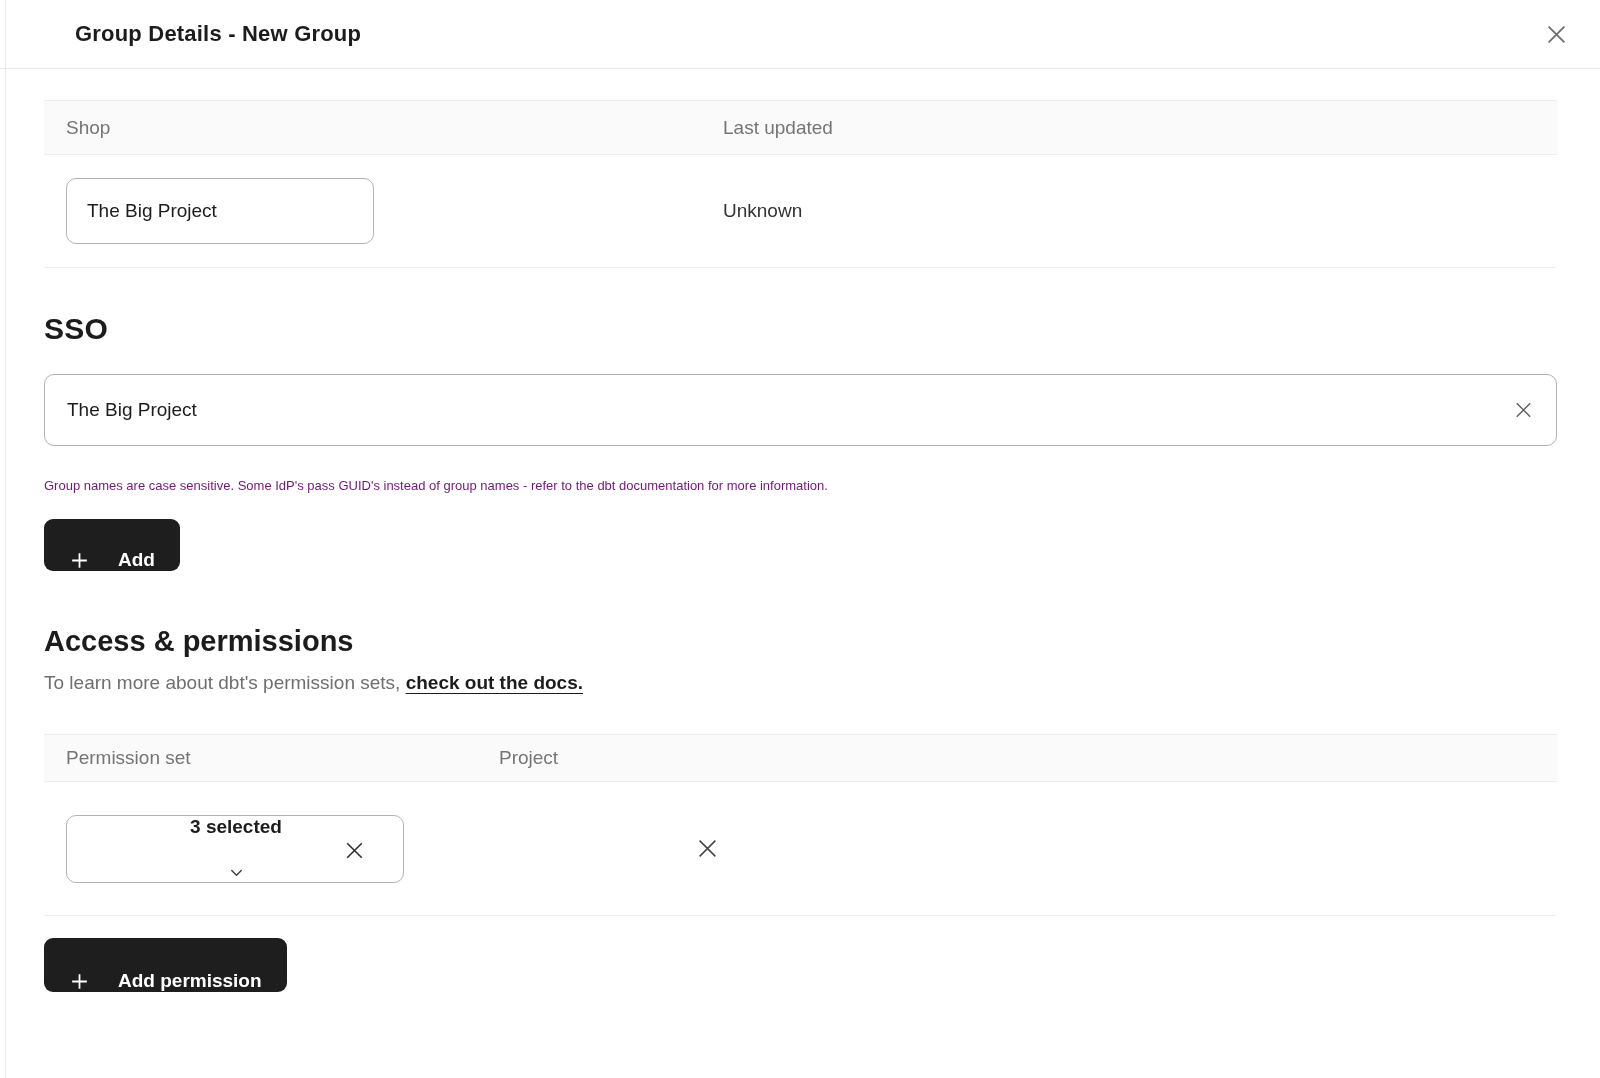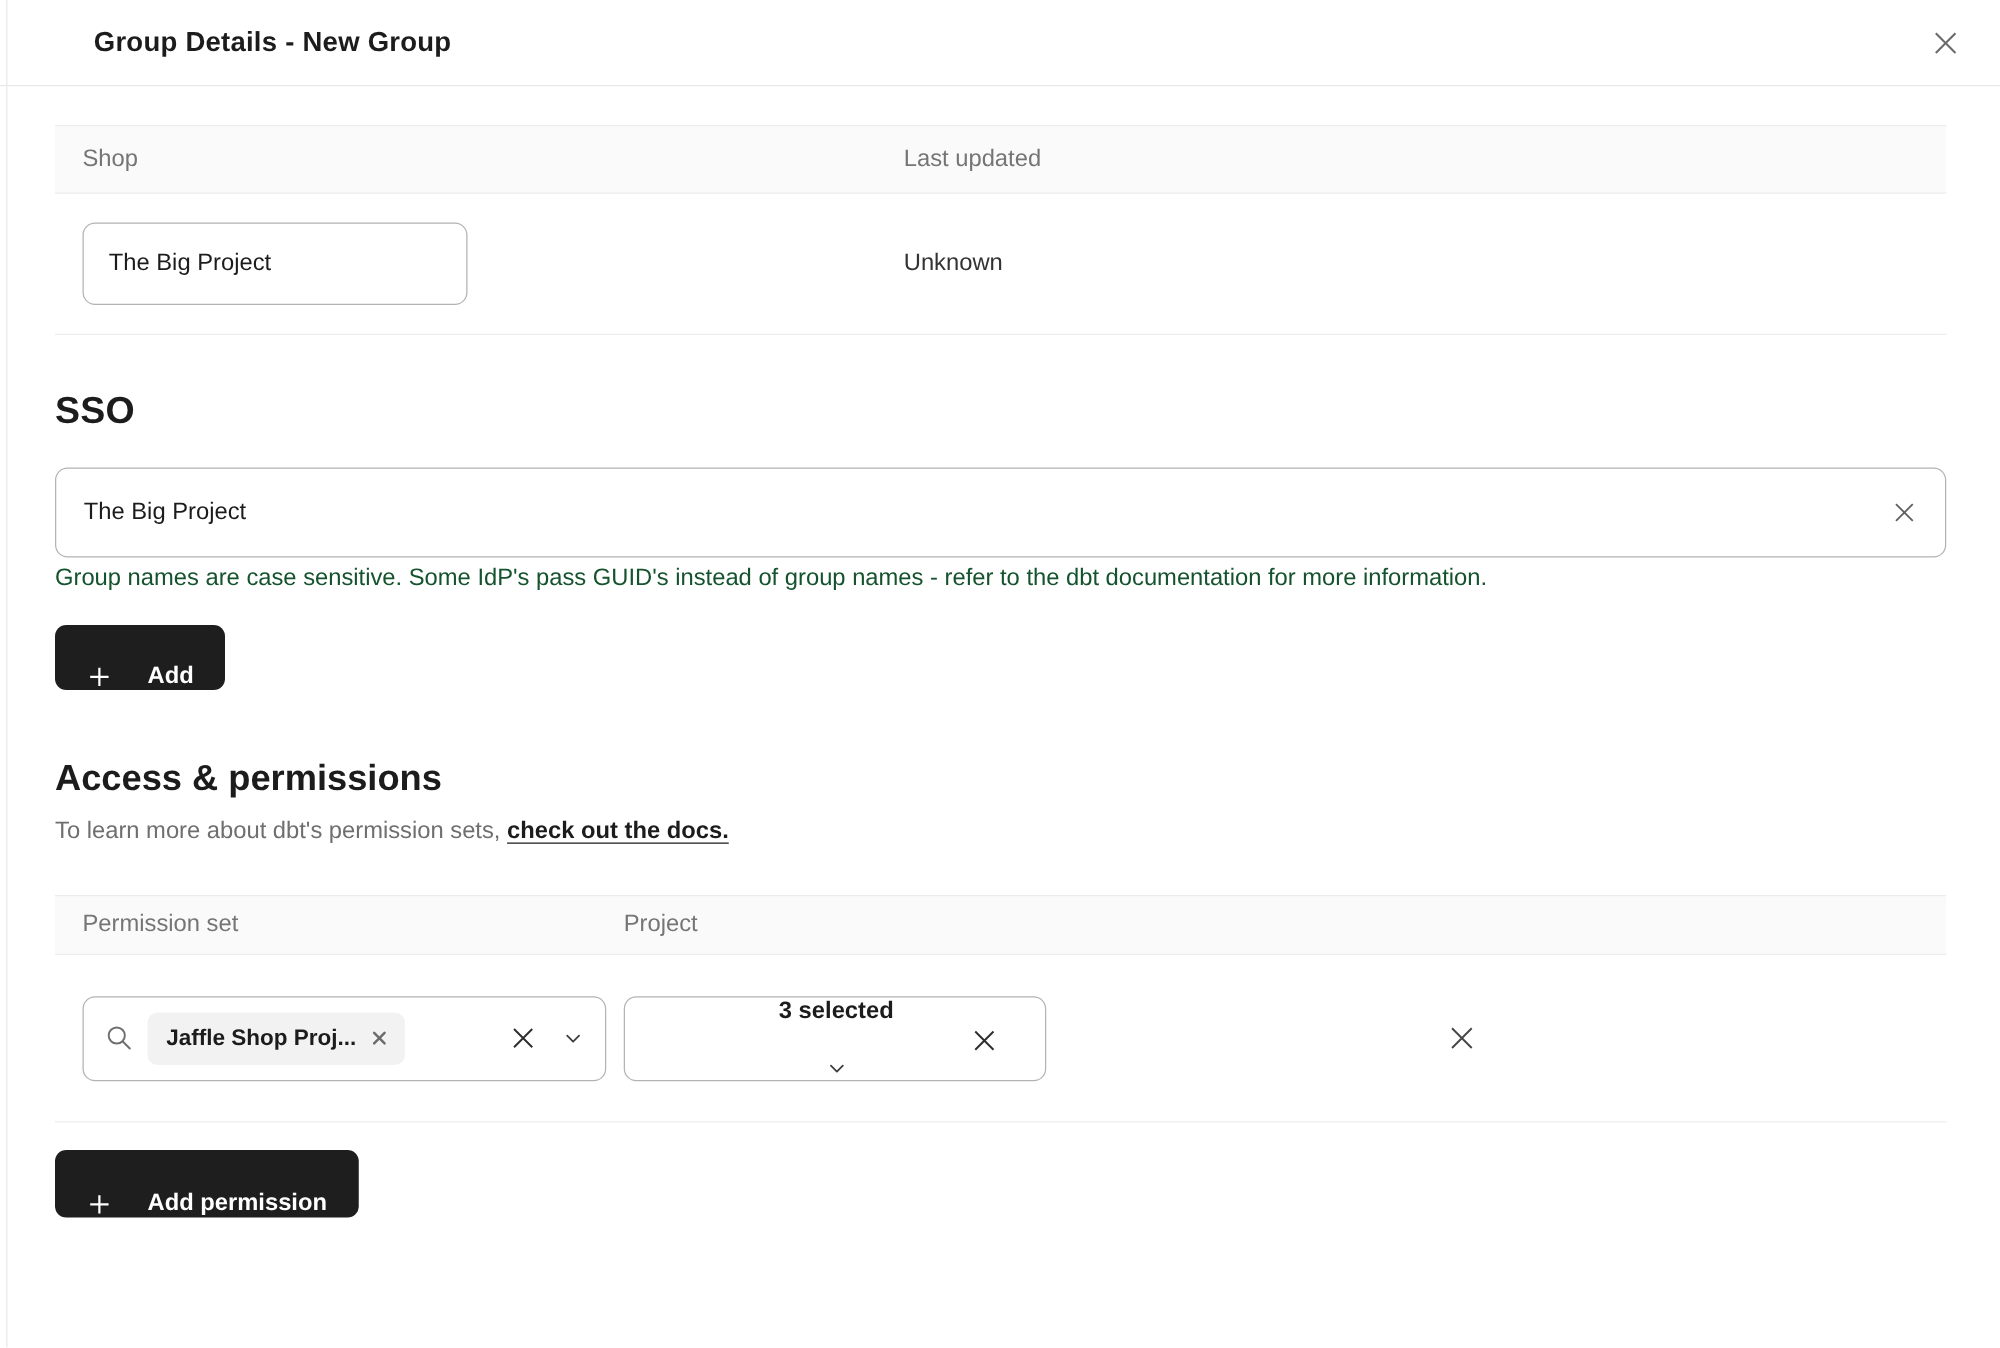--- a/index.html
+++ b/index.html
@@ -64,21 +64,21 @@
     width: 100%; height: 72px;
     border: 1px solid #b3b3b3; border-radius: 10px;
     font-family: "Liberation Sans", sans-serif;
     font-size: 19px; color: #1c1c1c;
     padding: 0 64px 0 22px; outline: none; background: #fff;
   }
   .sso-clear {
     position: absolute; right: 22px; top: 50%; transform: translateY(-50%);
     cursor: pointer; display: flex;
   }
-  .sso-warning { margin-top: 6px; font-size: 19px; color: #14532d; }
+  .sso-warning { margin-top: 32px; font-size: 13px; color: #701a75; }
 
   
   .dark-btn {
     margin-top: 26px;
     display: inline-flex; align-items: flex-end; gap: 28px;
     background: #1e1e1e; color: #fff;
     border: none; border-radius: 9px;
     height: 52px; padding: 0 25px;
     font-family: "Liberation Sans", sans-serif;
     font-size: 19px; font-weight: 600; cursor: pointer;
@@ -189,48 +189,20 @@
     <div class="perm-table">
       <div class="perm-head">
         <div>Permission set</div>
         <div>Project</div>
         <div></div>
       </div>
 
       <div class="perm-row">
 
 
-        <div>
-          <div class="select-box sel-project">
-            <span>
-              <svg width="25" height="25" viewBox="0 0 24 24">
-                  <circle cx="10" cy="10" r="6.2" stroke="#6f6f6f" stroke-width="1.5" fill="none"></circle>
-                  <path d="M14.6 14.6L20 20" stroke="#6f6f6f" stroke-width="1.5" fill="none" stroke-linecap="round"></path>
-                </svg>
-            </span>
-            <span class="proj-tag">
-              <span>Jaffle Shop Proj...</span>
-              <span>
-                <svg width="13" height="13" viewBox="0 0 14 14">
-                    <path d="M2.5 2.5l9 9M11.5 2.5l-9 9" stroke="#6b6b6b" stroke-width="2.1" fill="none" stroke-linecap="round"></path>
-                  </svg>
-              </span>
-            </span>
-            <span class="inline-clear">
-              <svg width="25" height="25" viewBox="0 0 24 24">
-                  <path d="M5 5l14 14M19 5L5 19" stroke="#2e2e2e" stroke-width="1.5" fill="none"></path>
-                </svg>
-            </span>
-            <span class="sel-chevron" style="margin-left:0;">
-              <svg width="19" height="19" viewBox="0 0 24 24">
-                  <path d="M6 9.5l6 6 6-6" stroke="#3e3e3e" stroke-width="1.8" fill="none" stroke-linecap="round" stroke-linejoin="round"></path>
-                </svg>
-            </span>
-          </div>
-        </div>
 
         <div>
           <div class="select-box sel-env">
             <span class="sel-label">3 selected</span>
             <span class="inline-clear">
               <svg width="25" height="25" viewBox="0 0 24 24">
                   <path d="M5 5l14 14M19 5L5 19" stroke="#2e2e2e" stroke-width="1.5" fill="none"></path>
                 </svg>
             </span>
             <span class="sel-chevron" style="margin-left:0;">

